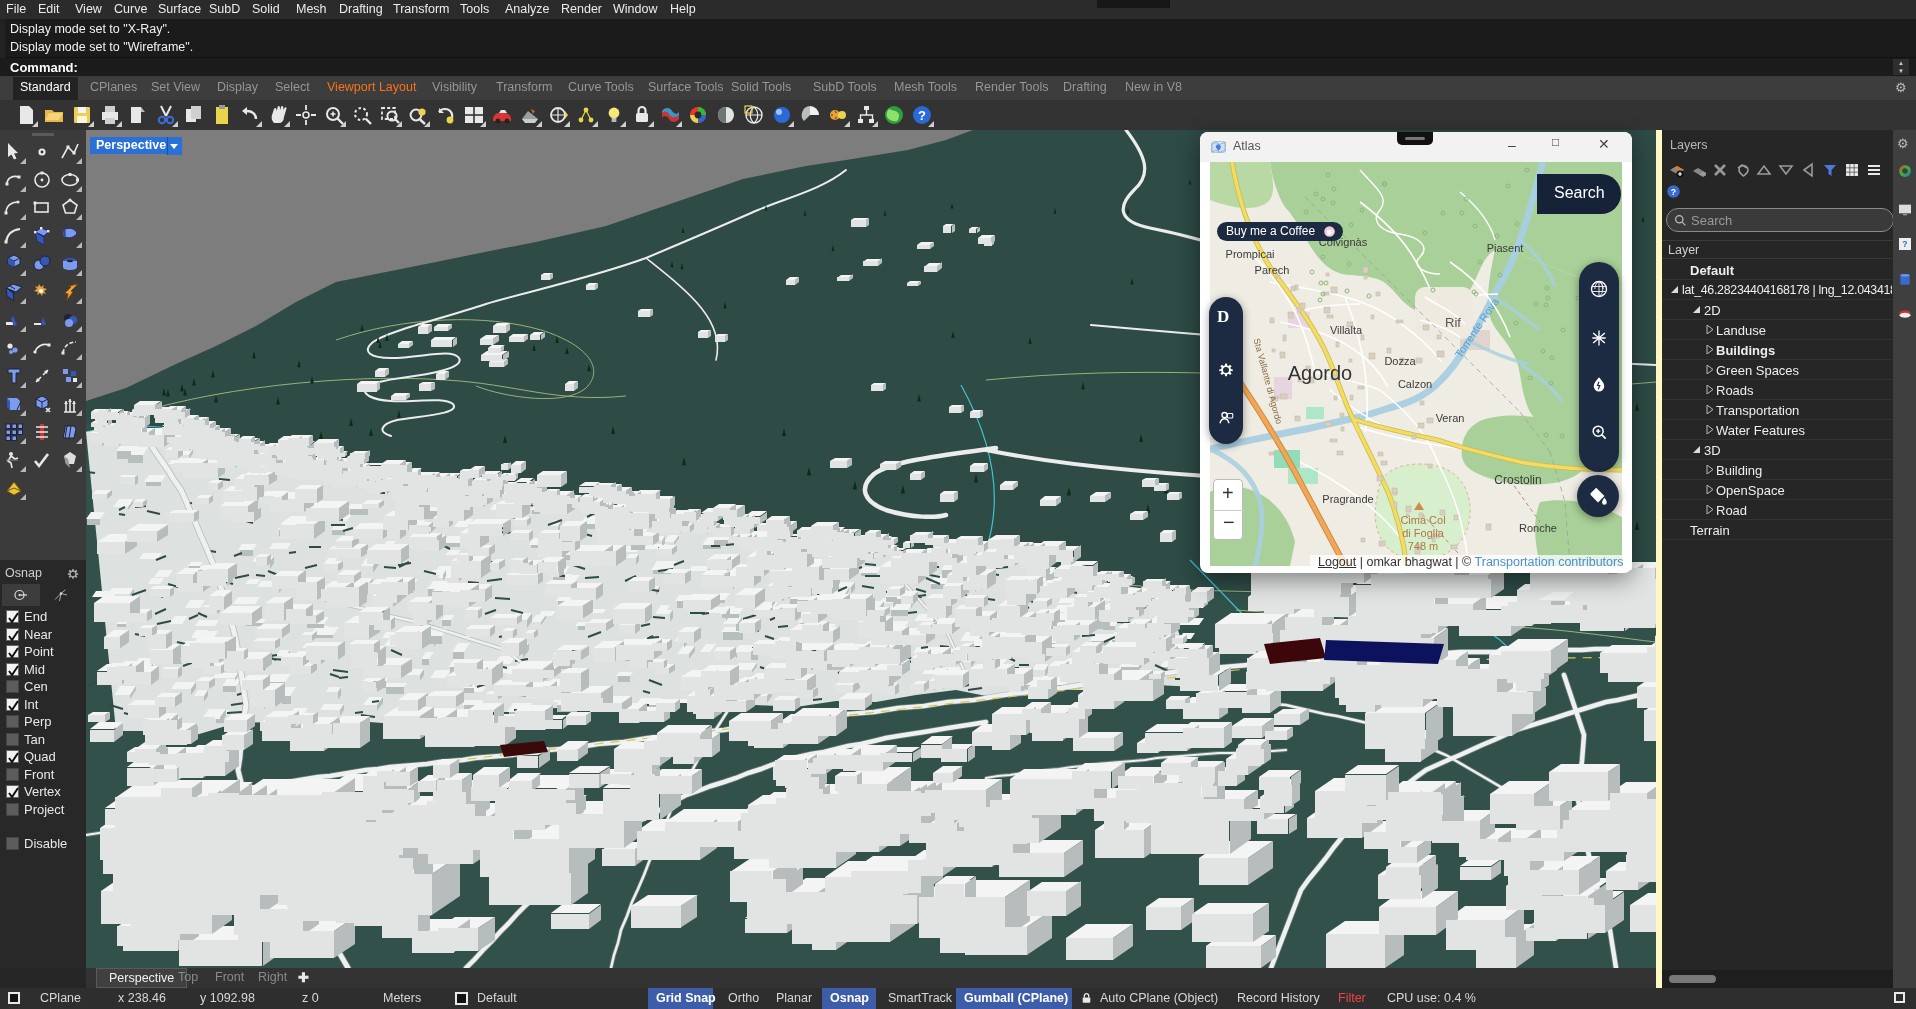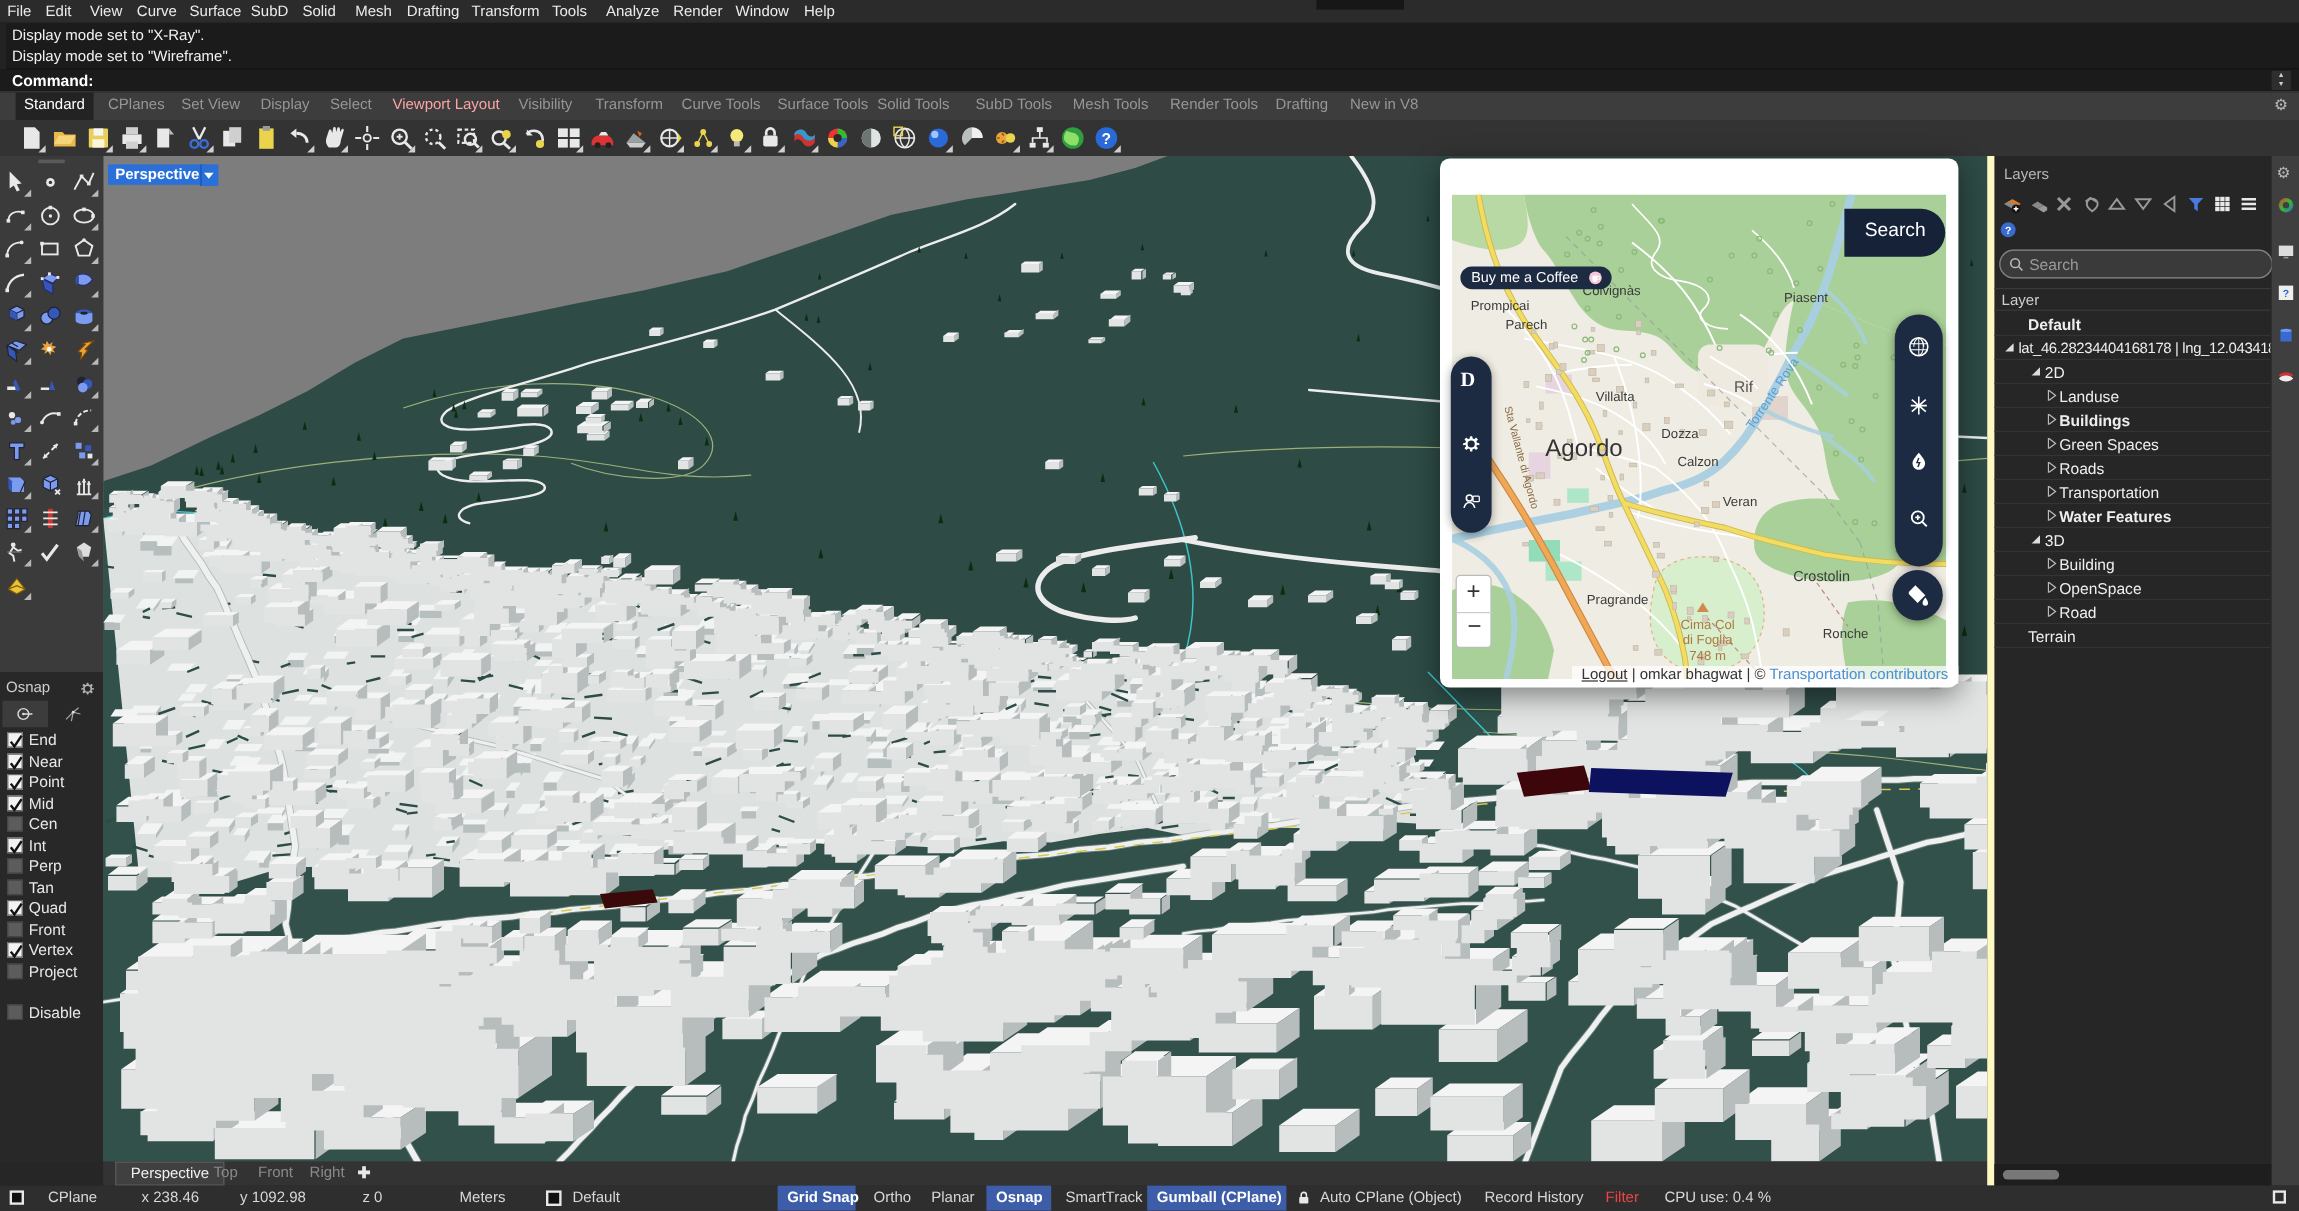--- a/index.html
+++ b/index.html
@@ -31,21 +31,21 @@
 <div class="abs" style="left:0;top:58px;width:1916px;height:19px;background:#1b1b1b;border-bottom:1px solid #3a3a3a">
 <div class="abs" style="left:10px;top:2px;font-size:13px;font-weight:bold;color:#fff">Command:</div>
 <div class="abs" style="left:1893px;top:1px;width:16px;height:16px;background:#2e2e2e;color:#cfcfcf;font-size:6px;text-align:center;line-height:8px">▲<br>▼</div>
 </div>
 <div class="abs" style="left:0;top:77px;width:1916px;height:23px;background:#3d3d3d">
     <span class="abs" style="left:13px;top:0;height:23px;padding:3px 7px 0;background:#232323;font-size:12.5px;color:#fff">Standard</span>
     <span class="abs" style="left:90px;top:3px;font-size:12.5px;color:#969696">CPlanes</span>
     <span class="abs" style="left:151px;top:3px;font-size:12.5px;color:#969696">Set View</span>
     <span class="abs" style="left:217px;top:3px;font-size:12.5px;color:#969696">Display</span>
     <span class="abs" style="left:275px;top:3px;font-size:12.5px;color:#969696">Select</span>
-    <span class="abs" style="left:327px;top:3px;font-size:12.5px;color:#fca5a5">Viewport Layout</span>
+    <span class="abs" style="left:327px;top:3px;font-size:12.5px;color:#f97316">Viewport Layout</span>
     <span class="abs" style="left:432px;top:3px;font-size:12.5px;color:#969696">Visibility</span>
     <span class="abs" style="left:496px;top:3px;font-size:12.5px;color:#969696">Transform</span>
     <span class="abs" style="left:568px;top:3px;font-size:12.5px;color:#969696">Curve Tools</span>
     <span class="abs" style="left:648px;top:3px;font-size:12.5px;color:#969696">Surface Tools</span>
     <span class="abs" style="left:731px;top:3px;font-size:12.5px;color:#969696">Solid Tools</span>
     <span class="abs" style="left:813px;top:3px;font-size:12.5px;color:#969696">SubD Tools</span>
     <span class="abs" style="left:894px;top:3px;font-size:12.5px;color:#969696">Mesh Tools</span>
     <span class="abs" style="left:975px;top:3px;font-size:12.5px;color:#969696">Render Tools</span>
     <span class="abs" style="left:1063px;top:3px;font-size:12.5px;color:#969696">Drafting</span>
     <span class="abs" style="left:1125px;top:3px;font-size:12.5px;color:#969696">New in V8</span>
@@ -660,21 +660,21 @@
     <span class="abs" style="left:54px;top:253px;font-size:13px;font-weight:normal;color:#eee;white-space:nowrap">Roads</span>
     <div class="abs" style="left:0;top:270px;width:230px;height:20px;border-bottom:1px solid #333"></div>
     <svg class="abs" style="left:44px;top:275px" width="8" height="9" viewBox="0 0 8 9">
       <path d="M1 0l6 4.5L1 9z" fill="none" stroke="#bbb" stroke-width="1"></path>
     </svg>
     <span class="abs" style="left:54px;top:273px;font-size:13px;font-weight:normal;color:#eee;white-space:nowrap">Transportation</span>
     <div class="abs" style="left:0;top:290px;width:230px;height:20px;border-bottom:1px solid #333"></div>
     <svg class="abs" style="left:44px;top:295px" width="8" height="9" viewBox="0 0 8 9">
       <path d="M1 0l6 4.5L1 9z" fill="none" stroke="#bbb" stroke-width="1"></path>
     </svg>
-    <span class="abs" style="left:54px;top:293px;font-size:13px;font-weight:bold;color:#eee;white-space:nowrap">Water Features</span>
+    <span class="abs" style="left:54px;top:293px;font-size:13px;font-weight:normal;color:#eee;white-space:nowrap">Water Features</span>
     <div class="abs" style="left:0;top:310px;width:230px;height:20px;border-bottom:1px solid #333"></div>
     <svg class="abs" style="left:30px;top:315px" width="9" height="9" viewBox="0 0 9 9">
       <path d="M8 1v7H1z" fill="#ddd"></path>
     </svg>
     <span class="abs" style="left:42px;top:313px;font-size:13px;font-weight:normal;color:#eee;white-space:nowrap">3D</span>
     <div class="abs" style="left:0;top:330px;width:230px;height:20px;border-bottom:1px solid #333"></div>
     <svg class="abs" style="left:44px;top:335px" width="8" height="9" viewBox="0 0 8 9">
       <path d="M1 0l6 4.5L1 9z" fill="none" stroke="#bbb" stroke-width="1"></path>
     </svg>
     <span class="abs" style="left:54px;top:333px;font-size:13px;font-weight:normal;color:#eee;white-space:nowrap">Building</span>
@@ -747,20 +747,34 @@
       <rect x="5" y="10" width="14" height="10" rx="1.5" fill="#e8e8e8"></rect>
       <path d="M8 10V7a4 4 0 018 0v3" fill="none" stroke="#e8e8e8" stroke-width="2.4"></path>
     </svg>
     <span class="abs" style="left:1100px;top:3px;font-size:12.5px;color:#d8d8d8;white-space:nowrap">Auto CPlane (Object)</span>
     <span class="abs" style="left:1237px;top:3px;font-size:12.5px;color:#d8d8d8;white-space:nowrap">Record History</span>
     <span class="abs" style="left:1338px;top:3px;font-size:12.5px;color:#ef4444;white-space:nowrap">Filter</span>
     <span class="abs" style="left:1387px;top:3px;font-size:12.5px;color:#d8d8d8;white-space:nowrap">CPU use: 0.4 %</span>
     <span class="abs" style="left:1894px;top:4px;width:11px;height:11px;border:2px solid #e8e8e8;background:#2e2e2e"></span>
   </div>
 <div class="abs" style="left:1200px;top:132px;width:432px;height:441px;background:#fff;border-radius:8px;box-shadow:0 6px 24px rgba(0,0,0,.45)">
+    <div class="abs" style="left:0;top:0;width:432px;height:30px;background:#f2f2f2;border-radius:8px 8px 0 0">
+      <svg class="abs" style="left:10px;top:7px" width="17" height="16" viewBox="0 0 24 24">
+        <rect x="2" y="4" width="20" height="16" rx="2" fill="#e8eef8" stroke="#8aa"></rect>
+        <path d="M2 8l6-3 6 3 8-3v12l-8 3-6-3-6 3z" fill="#cfe0f5" stroke="#69c"></path>
+        <path d="M14 9a3.5 3.5 0 00-5 4.9L12 18l3-4.1A3.5 3.5 0 0014 9z" fill="#4a7ade"></path>
+      </svg>
+      <span class="abs" style="left:33px;top:7px;font-size:12.5px;color:#555">Atlas</span>
+      <div class="abs" style="left:197px;top:0;width:36px;height:13px;background:#111;border-radius:0 0 5px 5px">
+        <div class="abs" style="left:8px;top:5px;width:20px;height:3px;background:#777;border-radius:2px"></div>
+      </div>
+      <span class="abs" style="left:308px;top:5px;color:#444;font-size:14px">–</span>
+      <span class="abs" style="left:352px;top:3px;color:#444;font-size:12px">□</span>
+      <span class="abs" style="left:398px;top:4px;color:#444;font-size:14px">✕</span>
+    </div>
     <div class="abs" style="left:10px;top:30px;width:412px;height:404px;overflow:hidden">
       <svg width="412" height="404" viewBox="0 0 412 404" style="display:block">
         <rect width="412" height="404" fill="#efece3"></rect>
         <path d="M60 0 L412 0 L412 14 C340 20 260 18 180 14 C130 12 90 10 60 0z" fill="#c2dfae"></path>
         <path d="M60 0 L412 0 L412 125 C370 118 350 108 330 100 C305 92 300 82 285 88 C270 96 268 120 255 135 C240 152 225 155 210 150 C190 143 185 125 170 118 C150 110 135 118 118 105 C100 92 90 60 75 45 C68 35 62 15 60 0z" fill="#a9d098"></path>
         <path d="M412 125 L412 310 C390 305 370 300 355 290 C340 280 330 265 320 250 C310 230 312 210 305 195 C295 175 285 170 280 155 C275 140 280 110 285 88 C300 82 305 92 330 100 C350 108 370 118 412 125z" fill="#a9d098"></path>
         <path d="M0 330 C20 320 40 325 55 335 C70 345 80 360 85 380 L80 404 L0 404z" fill="#a9d098"></path>
         <path d="M330 340 C355 335 385 340 412 355 L412 404 L330 404 C325 380 322 360 330 340z" fill="#a9d098"></path>
         <path d="M0 0 L60 0 C62 15 68 35 55 42 C40 50 20 45 0 38z" fill="#b8d8a4"></path>
         <path d="M252 295 C250 272 262 258 285 255 C315 250 350 258 372 272 C385 282 382 300 368 312 C350 325 310 325 285 318 C265 312 254 306 252 295z" fill="#a9d098"></path>

